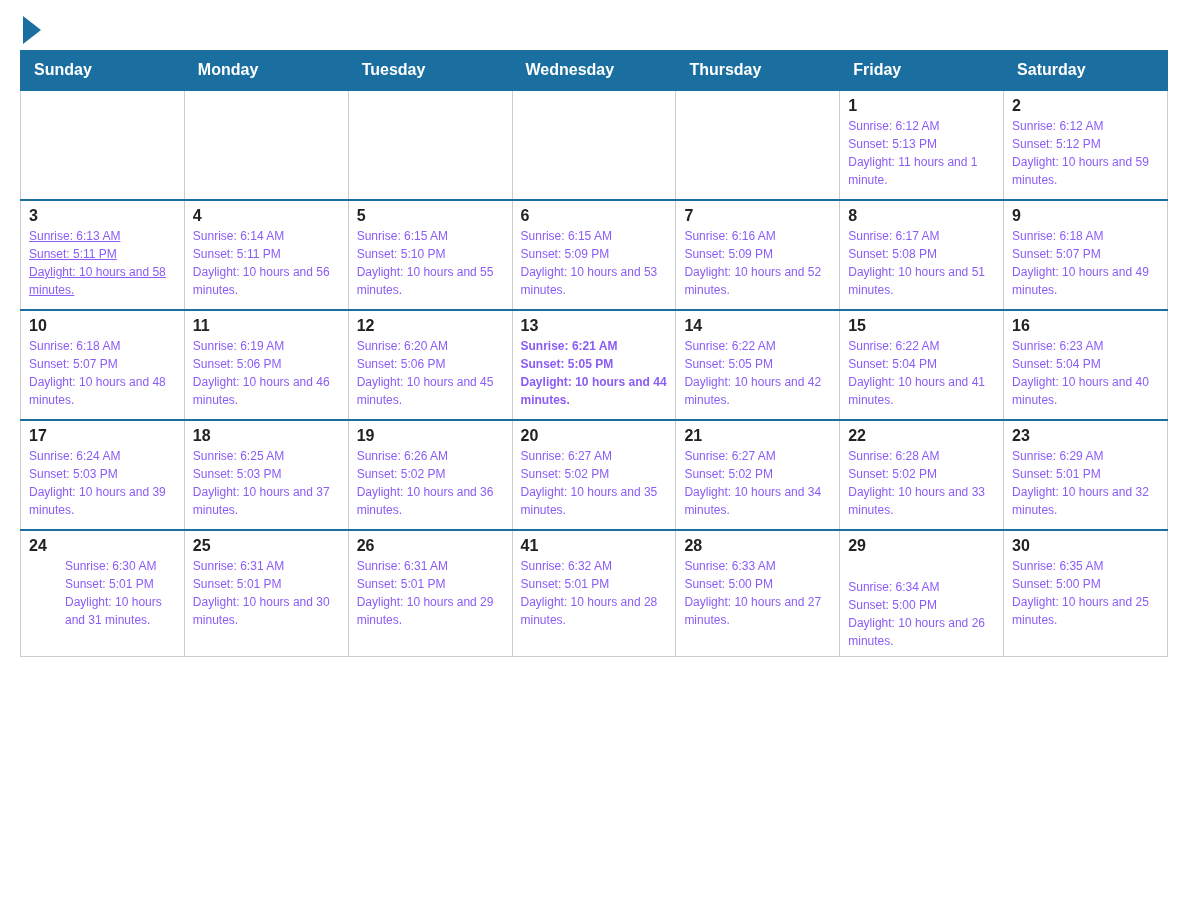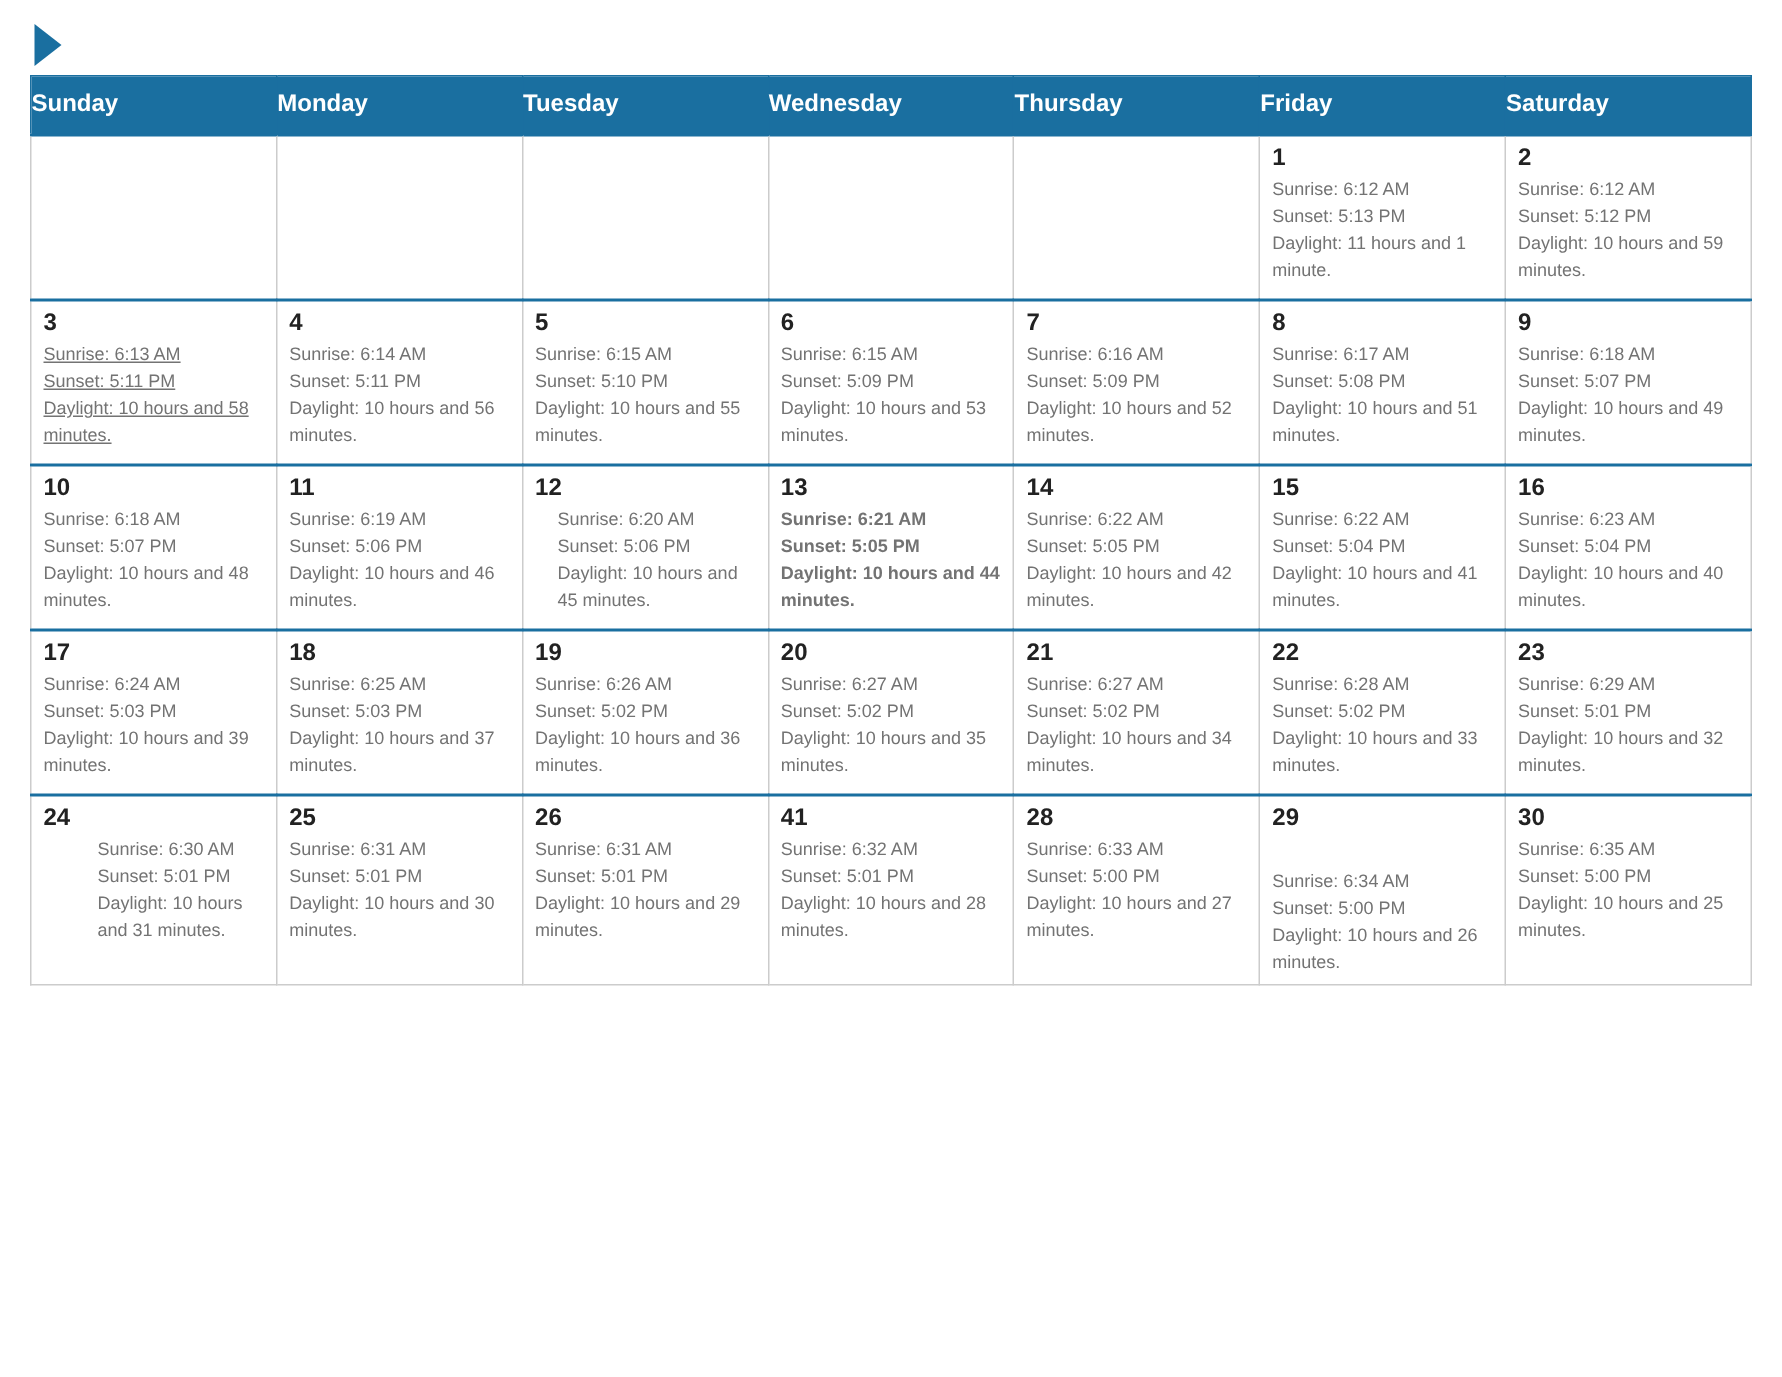--- a/index.html
+++ b/index.html
@@ -65,21 +65,21 @@
     .calendar {
       width: 100%;
       border-collapse: collapse;
       margin-top: 10px;
     }
     .calendar th {
       background: #1a6fa0;
       color: #fff;
       font-size: 16px;
       font-weight: bold;
-      padding: 10px 0;
+      padding: 10px 13px;
       text-align: left;
       border: 1px solid #1a6fa0;
     }
     .calendar td {
       vertical-align: top;
       border: 1px solid #ccc;
       padding: 6px 8px;
       width: 14.28%;
       min-height: 110px;
       font-size: 12.5px;
@@ -94,21 +94,21 @@
     }
     .day-number {
       font-size: 16px;
       font-weight: bold;
       color: #222;
       display: block;
       margin-bottom: 2px;
     }
     .day-info {
       font-size: 12px;
-      color: #737373;
+      color: #8b5cf6;
       line-height: 1.5;
     }
     .empty-cell {
       background: #f9f9f9;
     }
     .calendar tbody tr td {
       height: 110px;
     }
   </style>
 </head>
@@ -212,21 +212,21 @@
 Daylight: 10 hours and 48 minutes.</div>
         </td>
         <td>
           <span class="day-number">11</span>
           <div class="day-info" style="white-space: pre-line;">Sunrise: 6:19 AM
 Sunset: 5:06 PM
 Daylight: 10 hours and 46 minutes.</div>
         </td>
         <td>
           <span class="day-number">12</span>
-          <div class="day-info" style="white-space: pre-line; margin-left: 15px;">Sunrise: 6:20 AM
+          <div class="day-info" style="white-space: pre-line;">Sunrise: 6:20 AM
 Sunset: 5:06 PM
 Daylight: 10 hours and 45 minutes.</div>
         </td>
         <td>
           <span class="day-number">13</span>
           <div class="day-info" style="white-space: pre-line; font-weight: bold;">Sunrise: 6:21 AM
 Sunset: 5:05 PM
 Daylight: 10 hours and 44 minutes.</div>
         </td>
         <td>

